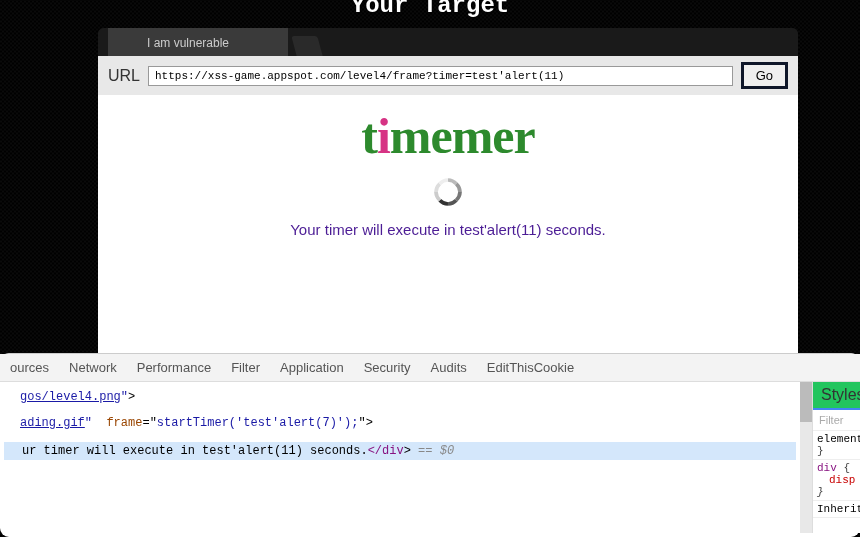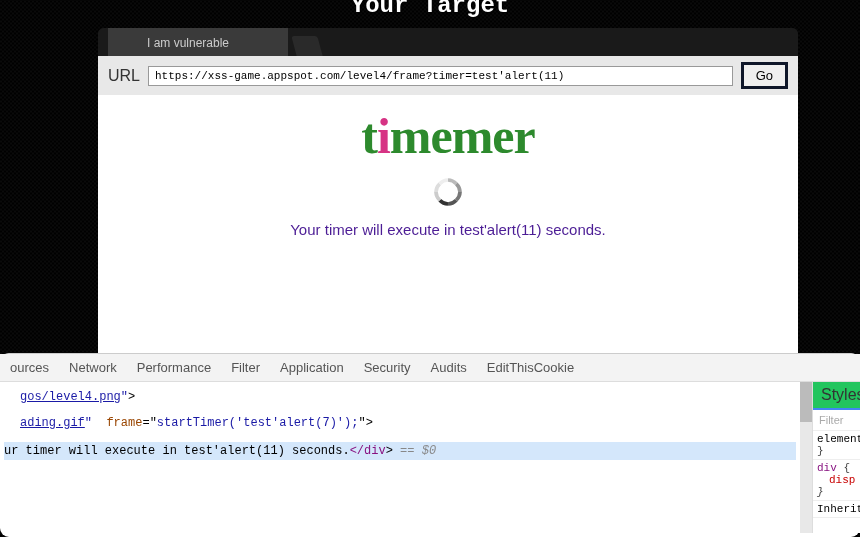--- a/index.html
+++ b/index.html
@@ -161,21 +161,21 @@
       flex: 1;
       font-family: 'Courier New', monospace;
       font-size: 12px;
       padding: 8px 4px;
       overflow: hidden;
       position: relative;
     }
     .dt-line { white-space: nowrap; margin-bottom: 12px; }
     .dt-line.highlighted {
       background: #d4e7fb;
-      padding: 2px 0;
+      padding: 2px 18px;
     }
     .dt-attr { color: #994500; }
     .dt-val { color: #1a1aa6; }
     .dt-link { color: #1a1aa6; text-decoration: underline; margin-left: 16px; }
     .dt-tag { color: #881280; }
     .dt-gray { color: #888; font-style: italic; }
     .dt-scroll {
       width: 12px;
       background: #e8e8e8;
       position: relative;

